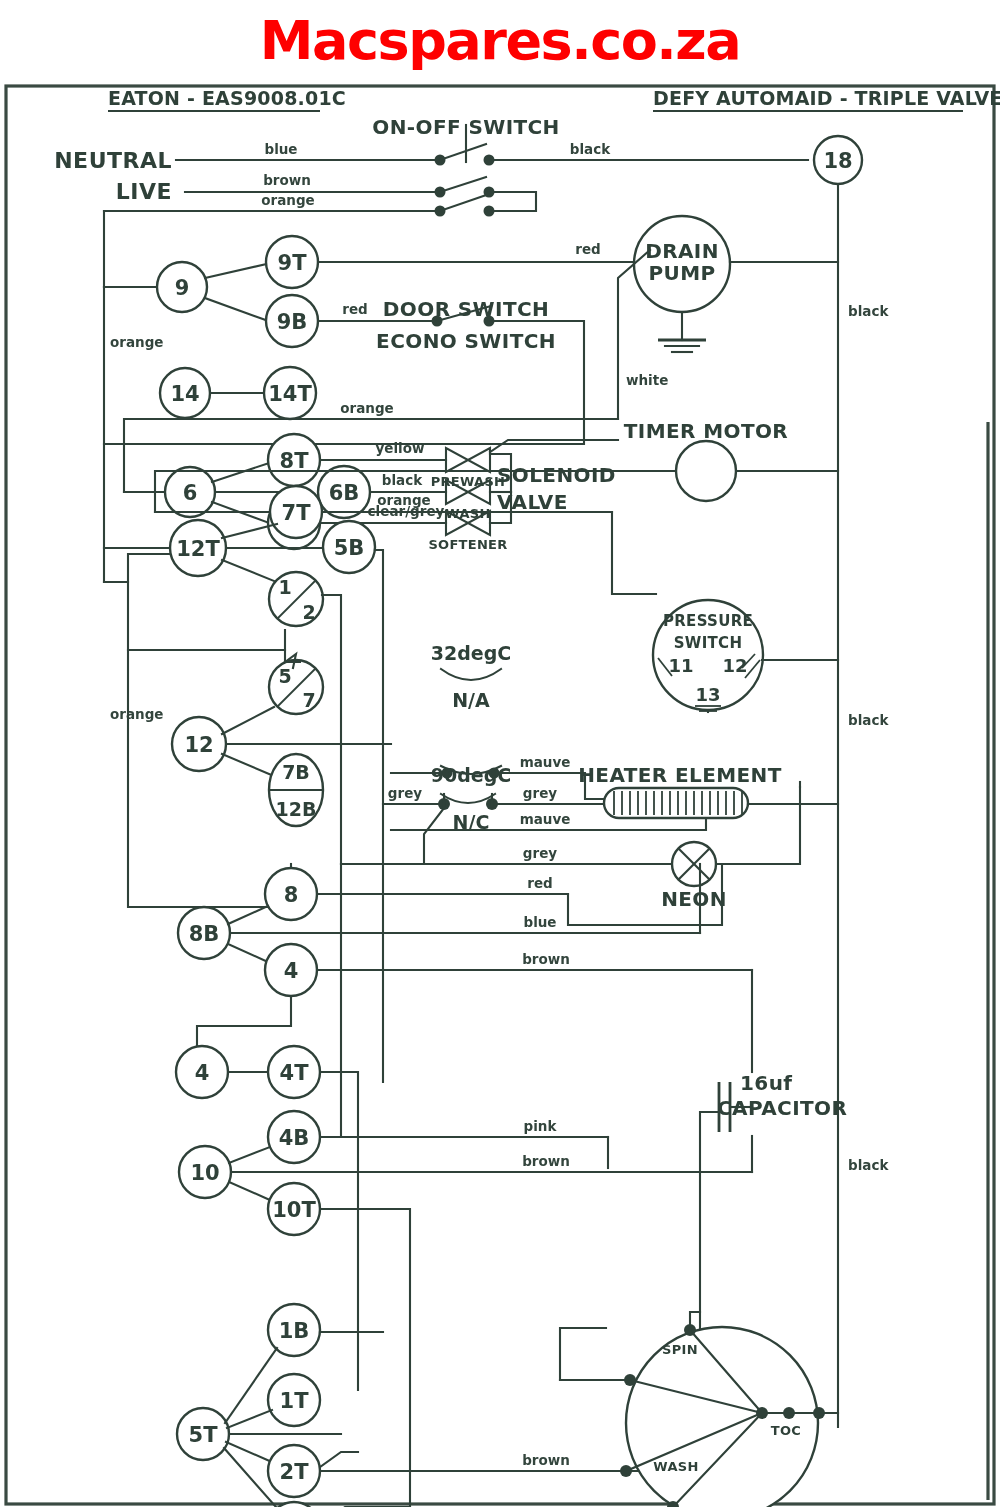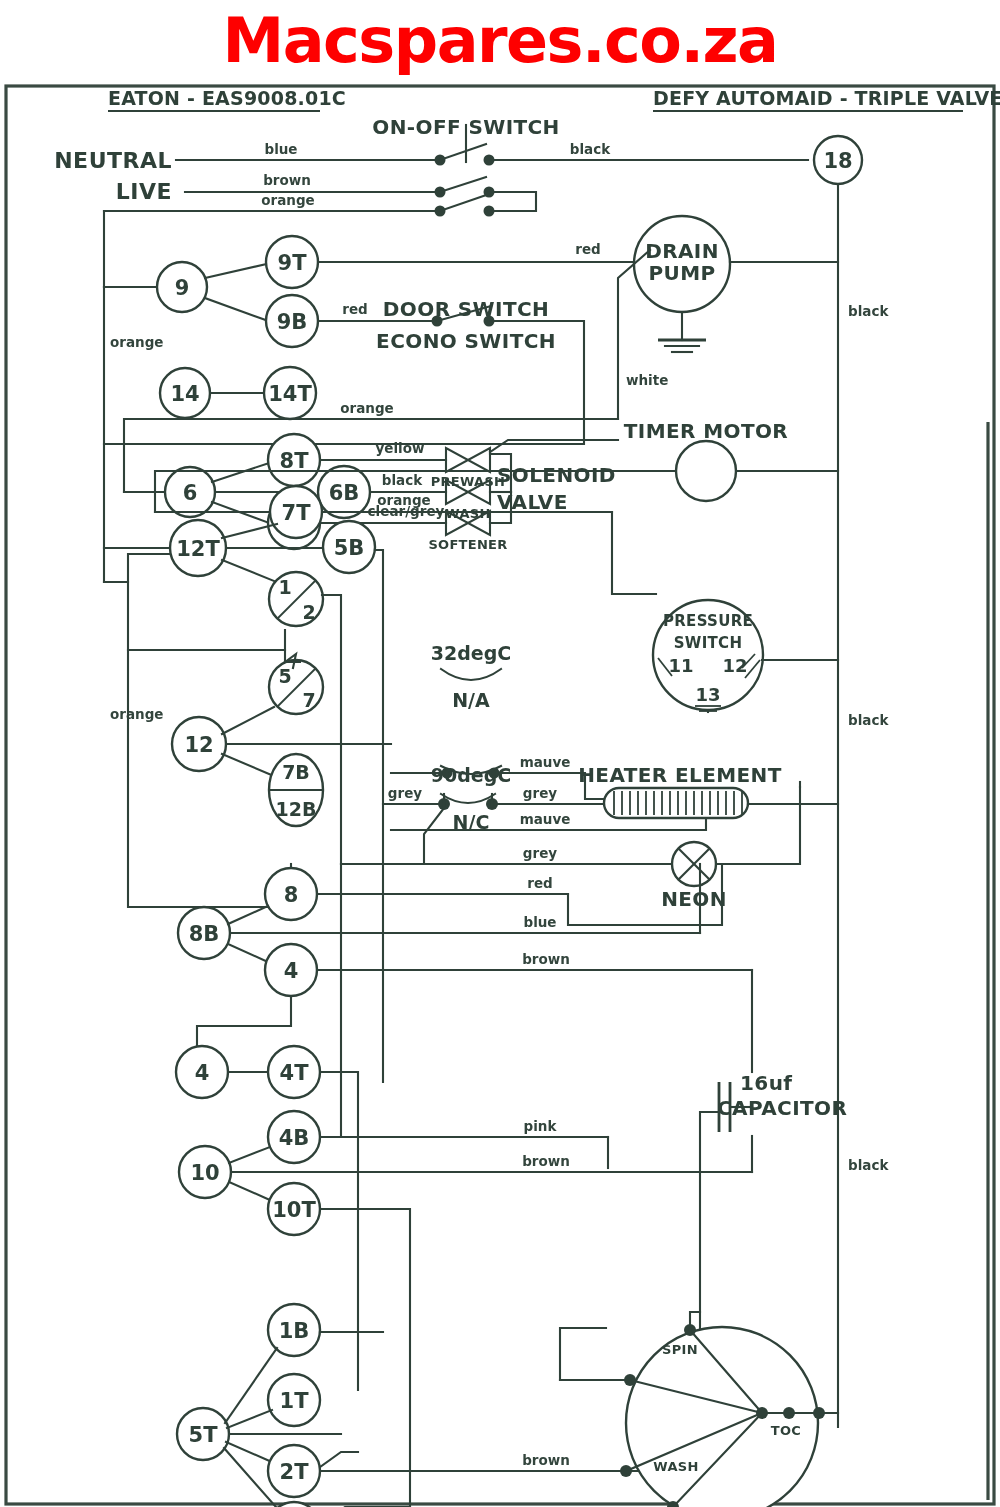--- a/index.html
+++ b/index.html
@@ -10,21 +10,21 @@
     position:relative;overflow:hidden;
     -webkit-font-smoothing:antialiased;
   }
   #wm{
     position:absolute;left:0;top:0;width:1000px;height:82px;
     display:flex;align-items:center;justify-content:center;
   }
   #wm .wm-text{
     color:#fe0000;
     font-family:"DejaVu Sans", sans-serif;
-    font-size:62px;
+    font-size:54px;
     font-weight:700;
     letter-spacing:-1.5px;
     white-space:nowrap;
     line-height:1;
   }
   #sheet{
     position:absolute;left:0;top:82px;width:984px;height:1425px;
   }
   svg{display:block;}
   .ln{stroke:#2f4139;stroke-width:2.1;fill:none;stroke-linecap:square;}

